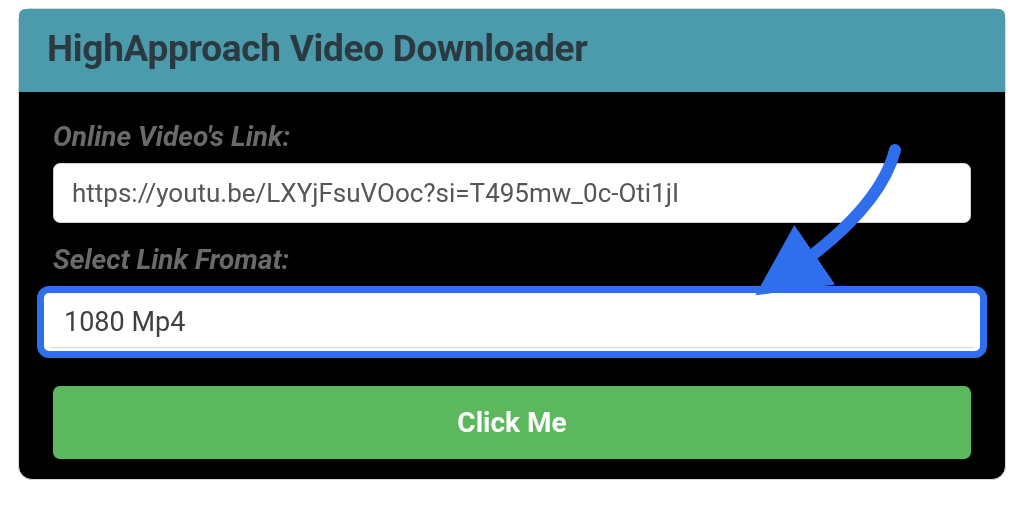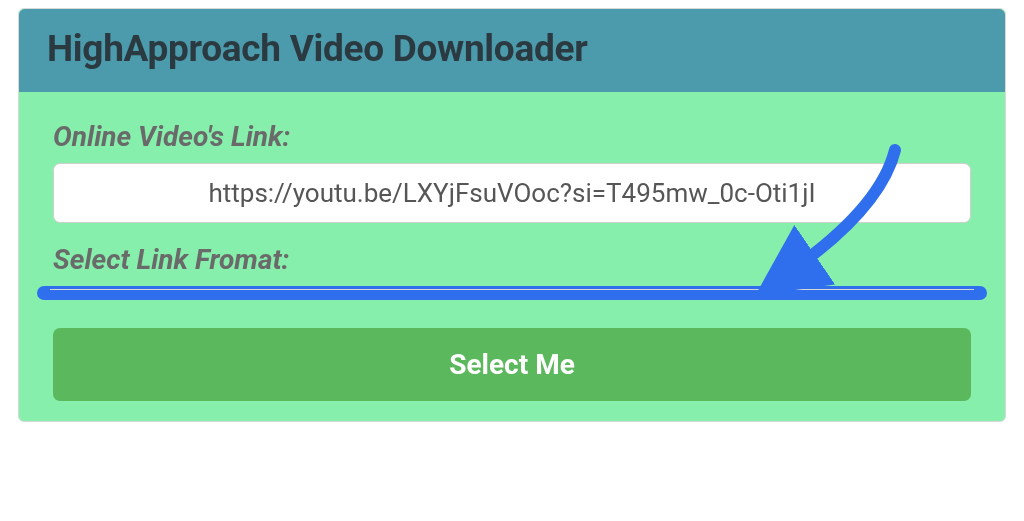--- a/index.html
+++ b/index.html
@@ -10,23 +10,23 @@
     body {
       font-family: -apple-system, BlinkMacSystemFont, "Segoe UI", Roboto, "Helvetica Neue", Arial, sans-serif;
       background: #ffffff;
       width: 1024px;
       height: 521px;
       overflow: hidden;
     }
     .card {
       margin: 8px 18px 0 18px;
       border: 1px solid #d9d9d9;
-      border-radius: 6px;
+      border-radius: 14px;
       overflow: visible;
-      background: #86efac;
+      background: #000000;
     }
     .card-header {
       background: #4c9bac;
       padding: 18px 28px 22px 28px;
       border-radius: 6px 6px 0 0;
     }
     .card-title {
       color: #2a3a40;
       font-size: 37px;
       font-weight: 700;
@@ -49,21 +49,20 @@
     .text-input {
       width: 100%;
       border: 1px solid #cfcfcf;
       border-radius: 7px;
       padding: 14px 18px;
       font-size: 26px;
       color: #565656;
       background: #fff;
       outline: none;
       font-family: inherit;
-      text-align: center;
     }
     .gap-20 {
       height: 20px;
     }
     .select-wrap {
       position: relative;
       margin-left: -12px;
       margin-right: -12px;
       border: 7px solid #2f6fed;
       border-radius: 12px;
@@ -118,24 +117,25 @@
     <div class="card-title">HighApproach Video Downloader</div>
   </div>
   <div class="card-body">
     <div class="card-body-inner-pad">
       <div class="field-label">Online Video's Link:</div>
       <input type="text" class="text-input" value="https://youtu.be/LXYjFsuVOoc?si=T495mw_0c-Oti1jI" style="">
       <div class="gap-20"></div>
       <div class="field-label">Select Link Fromat:</div>
     </div>
     <div class="select-wrap">
+      <input type="text" class="select-input" value="1080 Mp4" style="">
       <div class="inner-border"></div>
     </div>
     <div class="btn-row">
-      <button class="btn-primary">Select Me</button>
+      <button class="btn-primary">Click Me</button>
     </div>
   </div>
 </div>
 
 <svg class="arrow-svg" width="1024" height="521">
   <defs>
     <marker id="arrowhead" markerWidth="8" markerHeight="8" refX="3" refY="3" orient="auto">
       <polygon points="0 0, 6 3, 0 6" fill="#2f6fed"></polygon>
     </marker>
   </defs>

